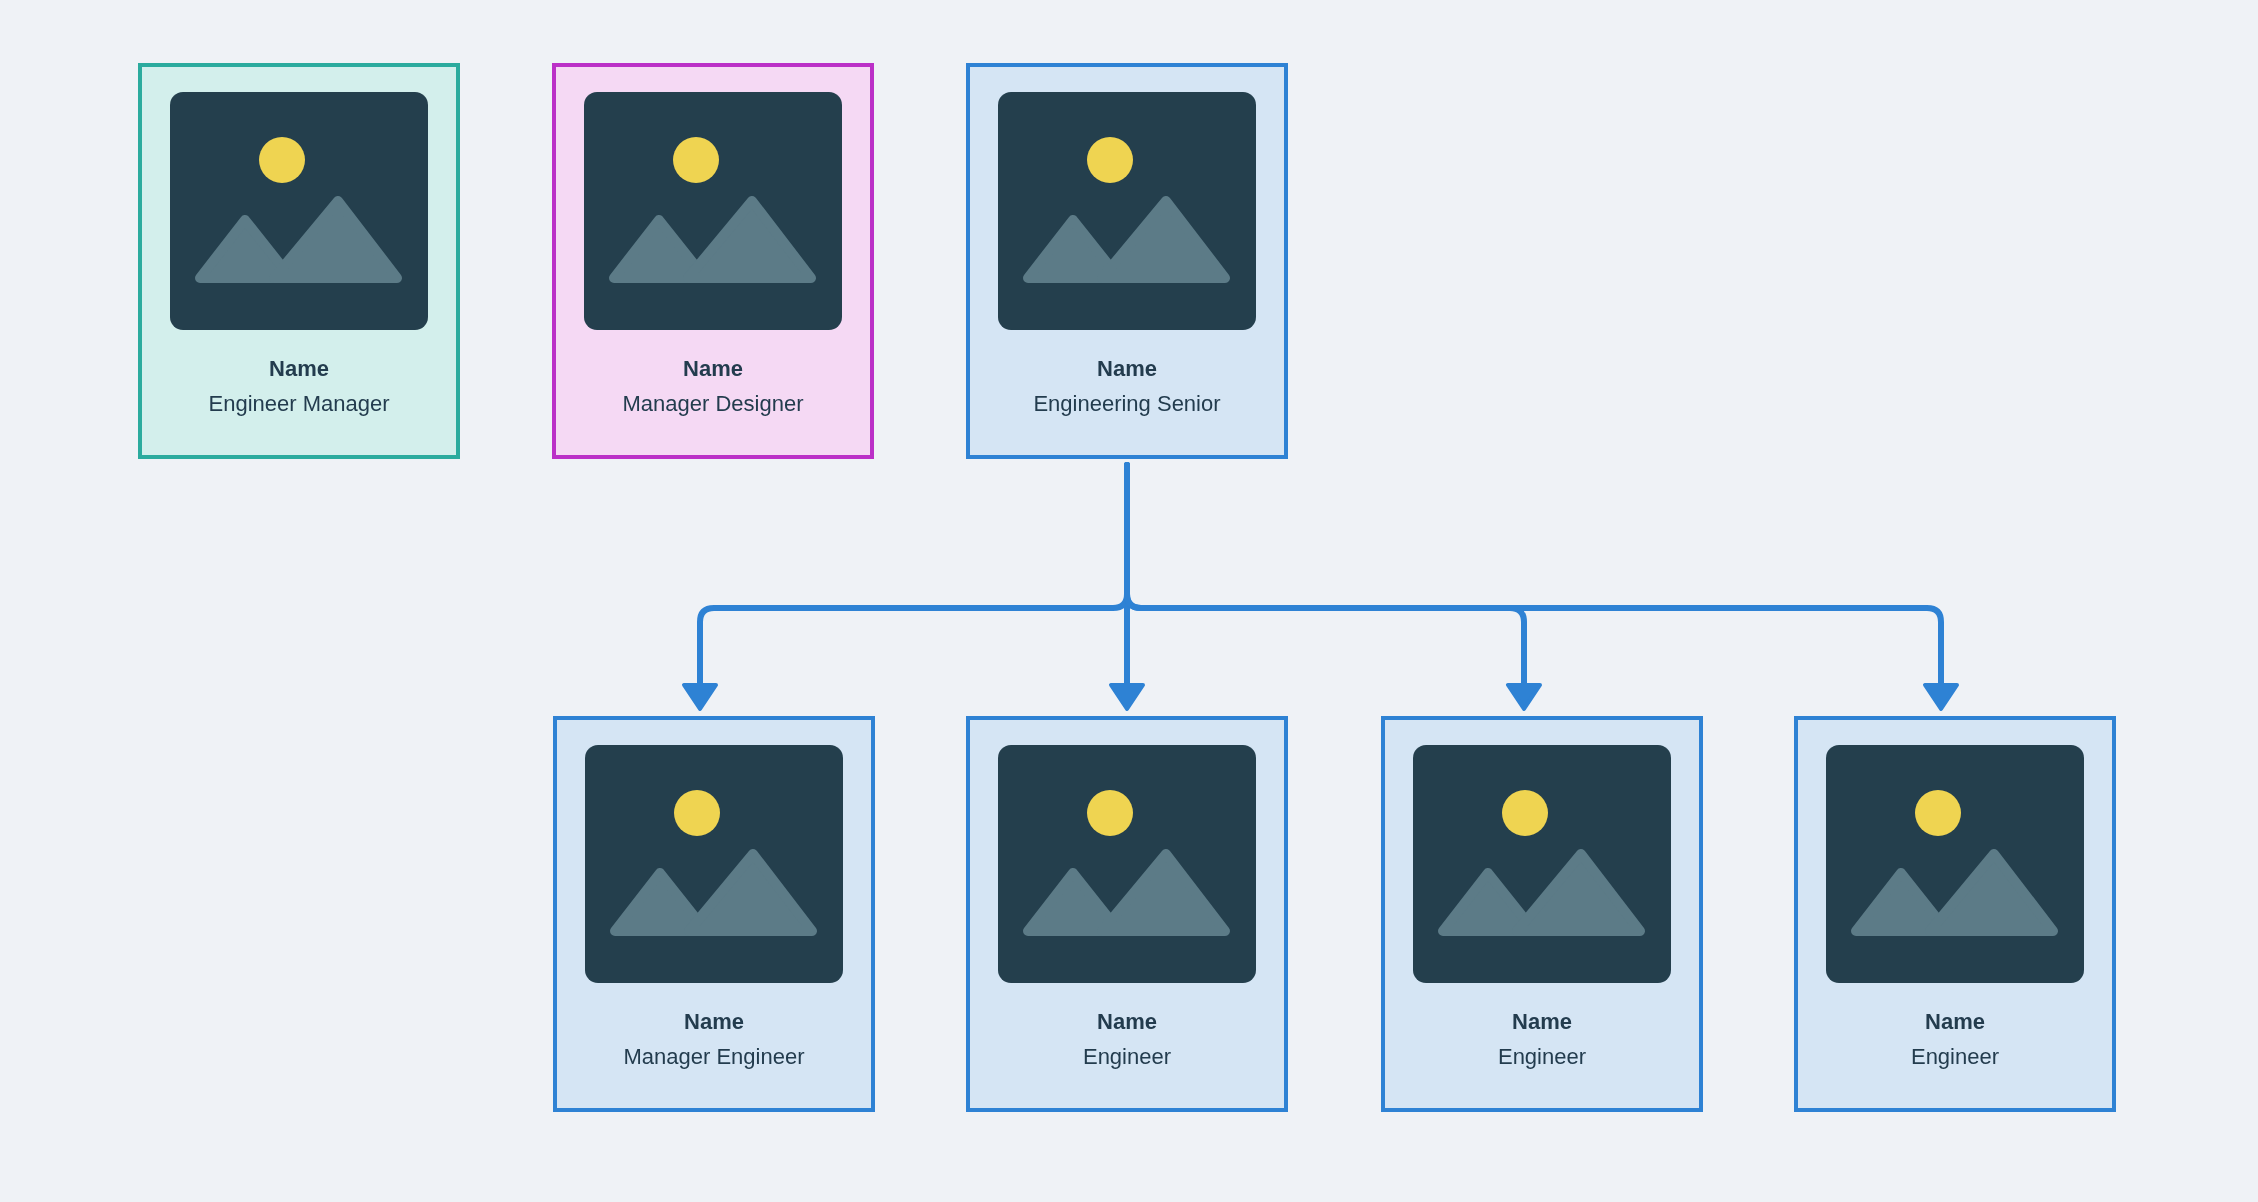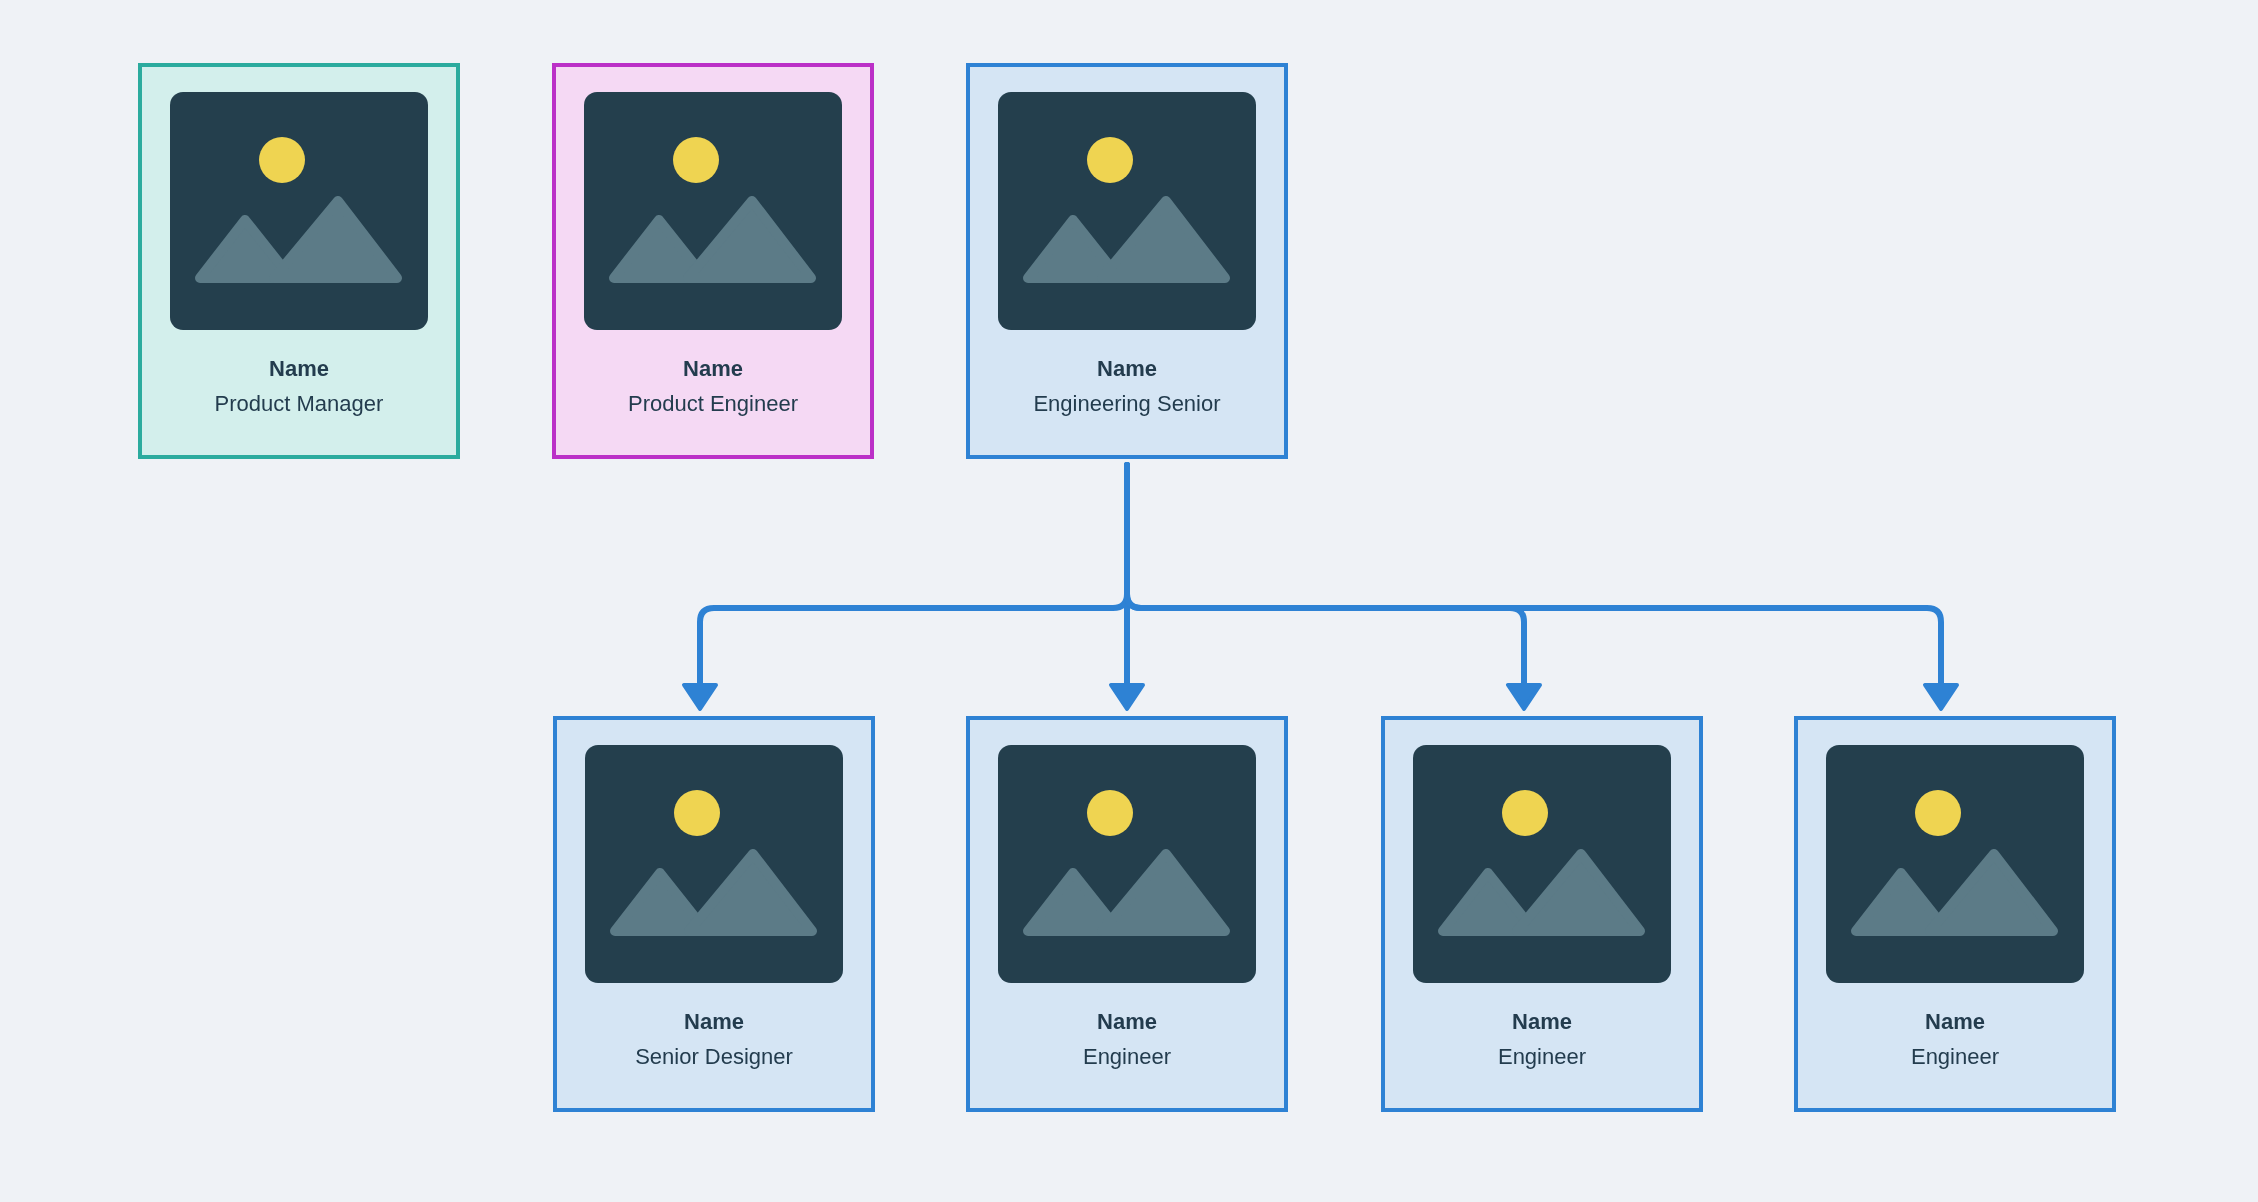--- a/index.html
+++ b/index.html
@@ -91,34 +91,34 @@
   <article class="card teal n1">
     <div class="thumb">
       <svg width="258" height="238" viewBox="0 0 258 238">
         <rect x="0" y="0" width="258" height="238" rx="13" fill="var(--slate)"></rect>
         <circle cx="112" cy="68" r="23" fill="var(--sun)"></circle>
         <path d="M30 186 L75 128 L121 186 Z" fill="var(--mountain)" stroke="var(--mountain)" stroke-width="10" stroke-linejoin="round"></path>
         <path d="M104 186 L168 109 L227 186 Z" fill="var(--mountain)" stroke="var(--mountain)" stroke-width="10" stroke-linejoin="round"></path>
       </svg>
     </div>
     <div class="name">Name</div>
-    <div class="role">Product Manager</div>
+    <div class="role">Engineer Manager</div>
   </article>
 
   <article class="card pink n2">
     <div class="thumb">
       <svg width="258" height="238" viewBox="0 0 258 238">
         <rect x="0" y="0" width="258" height="238" rx="13" fill="var(--slate)"></rect>
         <circle cx="112" cy="68" r="23" fill="var(--sun)"></circle>
         <path d="M30 186 L75 128 L121 186 Z" fill="var(--mountain)" stroke="var(--mountain)" stroke-width="10" stroke-linejoin="round"></path>
         <path d="M104 186 L168 109 L227 186 Z" fill="var(--mountain)" stroke="var(--mountain)" stroke-width="10" stroke-linejoin="round"></path>
       </svg>
     </div>
     <div class="name">Name</div>
-    <div class="role">Product Engineer</div>
+    <div class="role">Manager Designer</div>
   </article>
 
   <article class="card blue n3">
     <div class="thumb">
       <svg width="258" height="238" viewBox="0 0 258 238">
         <rect x="0" y="0" width="258" height="238" rx="13" fill="var(--slate)"></rect>
         <circle cx="112" cy="68" r="23" fill="var(--sun)"></circle>
         <path d="M30 186 L75 128 L121 186 Z" fill="var(--mountain)" stroke="var(--mountain)" stroke-width="10" stroke-linejoin="round"></path>
         <path d="M104 186 L168 109 L227 186 Z" fill="var(--mountain)" stroke="var(--mountain)" stroke-width="10" stroke-linejoin="round"></path>
       </svg>
@@ -130,21 +130,21 @@
   <article class="card blue n4">
     <div class="thumb">
       <svg width="258" height="238" viewBox="0 0 258 238">
         <rect x="0" y="0" width="258" height="238" rx="13" fill="var(--slate)"></rect>
         <circle cx="112" cy="68" r="23" fill="var(--sun)"></circle>
         <path d="M30 186 L75 128 L121 186 Z" fill="var(--mountain)" stroke="var(--mountain)" stroke-width="10" stroke-linejoin="round"></path>
         <path d="M104 186 L168 109 L227 186 Z" fill="var(--mountain)" stroke="var(--mountain)" stroke-width="10" stroke-linejoin="round"></path>
       </svg>
     </div>
     <div class="name">Name</div>
-    <div class="role">Senior Designer</div>
+    <div class="role">Manager Engineer</div>
   </article>
 
   <article class="card blue n5">
     <div class="thumb">
       <svg width="258" height="238" viewBox="0 0 258 238">
         <rect x="0" y="0" width="258" height="238" rx="13" fill="var(--slate)"></rect>
         <circle cx="112" cy="68" r="23" fill="var(--sun)"></circle>
         <path d="M30 186 L75 128 L121 186 Z" fill="var(--mountain)" stroke="var(--mountain)" stroke-width="10" stroke-linejoin="round"></path>
         <path d="M104 186 L168 109 L227 186 Z" fill="var(--mountain)" stroke="var(--mountain)" stroke-width="10" stroke-linejoin="round"></path>
       </svg>

